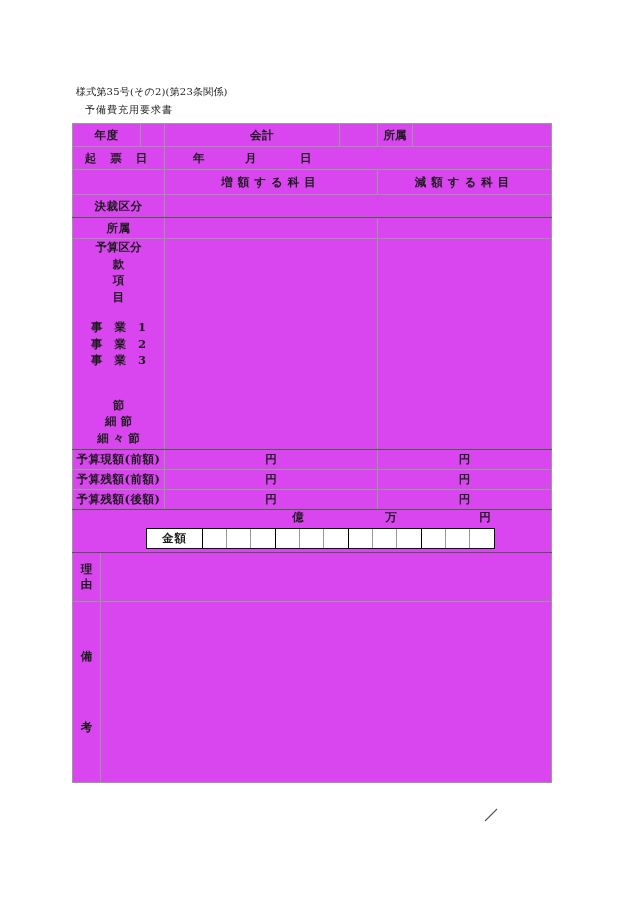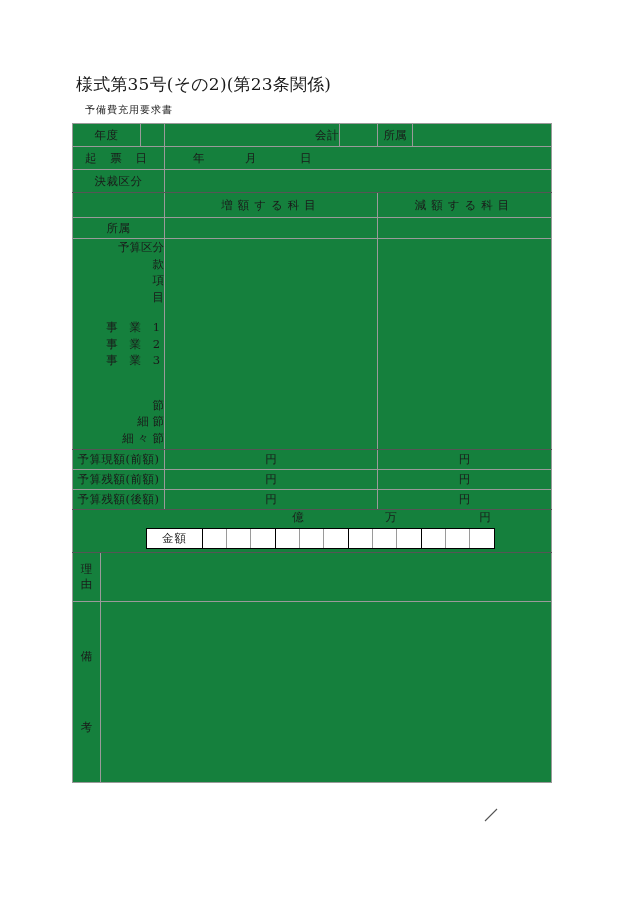--- a/index.html
+++ b/index.html
@@ -19,22 +19,22 @@
   .page {
     position: absolute;
     left: 0; top: 0;
     width: 630px; height: 903px;
   }
 
   
   .form-no {
     position: absolute;
     left: 76px;
-    top: 73px;
-    font-size: 17px;
+    top: 85px;
+    font-size: 10px;
     letter-spacing: 0.2px;
     white-space: nowrap;
   }
 
   
   .doc-title {
     position: absolute;
     left: 85px;
     top: 103px;
     font-size: 10px;
@@ -79,21 +79,22 @@
     top: 123px;
     width: 479px;
     border-collapse: collapse;
     table-layout: fixed;
   }
   .tbl td {
     border: 0.8px solid #9a9a9a;
     padding: 0;
     font-size: 11.5px;
     vertical-align: middle;
-    background: #15803d;
+    background: #d946ef;
+    font-weight: bold;
   }
 
   
   .tbl { border: 1.6px solid #000; box-sizing: border-box; }
 
   .lbl {
     text-align: center;
     letter-spacing: 0.5px;
     white-space: nowrap;
   }
@@ -107,21 +108,21 @@
     font-size: 12px;
   }
 
   .yen-cell {
     text-align: center;
     font-size: 11.5px;
   }
 
   
   .cat-label {
-    text-align: right;
+    text-align: center;
     line-height: 16.5px;
     font-size: 11.5px;
     padding: 2px 0 2px 0;
     white-space: nowrap;
   }
   .cat-label .ind-c { display: block; }
   .cat-label .gap { display: block; height: 14px; }
   .cat-label .gap2 { display: block; height: 28px; }
   .biz { letter-spacing: 4px; padding-left: 4px; }
 
@@ -218,21 +219,21 @@
       <col style="width:24px">
       <col style="width:175px">
       <col style="width:38px">
       <col style="width:174px">
     </colgroup>
     <tbody>
 
       <tr>
         <td class="lbl" colspan="2" style="height:22px">年度</td>
         <td colspan="1"></td>
-        <td class="lbl" style="width:auto;text-align:right;padding-left:20px;border-right:none">会計</td>
+        <td class="lbl" style="width:auto;text-align:center;padding-left:20px;border-right:none">会計</td>
         <td></td>
         <td style="padding:0">
           <div style="display:flex;height:22px">
             <div style="width:34px;display:flex;align-items:center;justify-content:center;border-right:0.8px solid #9a9a9a">所属</div>
             <div style="flex:1"></div>
           </div>
         </td>
       </tr>
 
       <tr>
@@ -240,28 +241,28 @@
         <td colspan="3" style="padding:0">
           <div style="display:flex;align-items:center;height:22px;padding-left:28px">
             <span style="width:52px">年</span>
             <span style="width:55px">月</span>
             <span>日</span>
           </div>
         </td>
       </tr>
 
       <tr>
-        <td class="lbl thick-bottom" colspan="3" style="height:22px">決裁区分</td>
-        <td class="thick-bottom" colspan="3"></td>
-      </tr>
-
-      <tr>
         <td colspan="3" style="height:24px"></td>
         <td class="col-head" colspan="2">増額する科目</td>
         <td class="col-head">減額する科目</td>
+      </tr>
+
+      <tr>
+        <td class="lbl thick-bottom" colspan="3" style="height:22px">決裁区分</td>
+        <td class="thick-bottom" colspan="3"></td>
       </tr>
 
       <tr>
         <td class="lbl" colspan="3" style="height:20px">所属</td>
         <td colspan="2"></td>
         <td></td>
       </tr>
 
       <tr>
         <td class="cat-label thick-bottom" colspan="3" style="height:210px;vertical-align:top">

